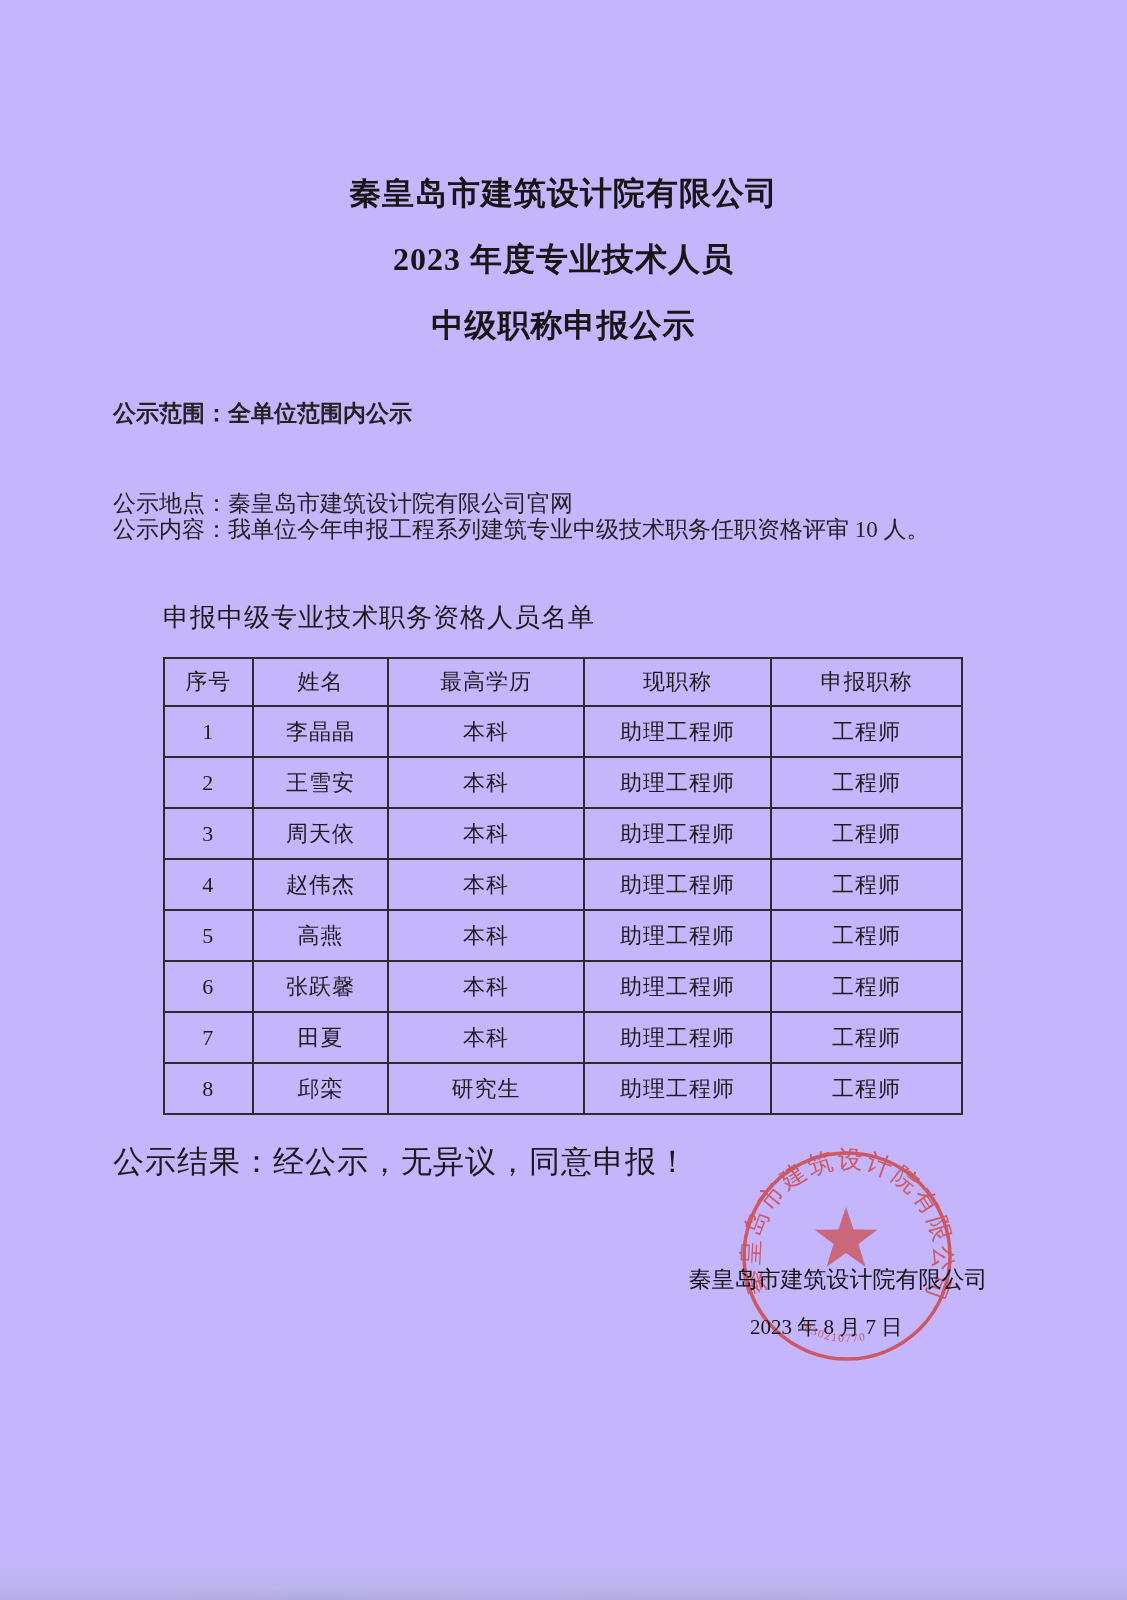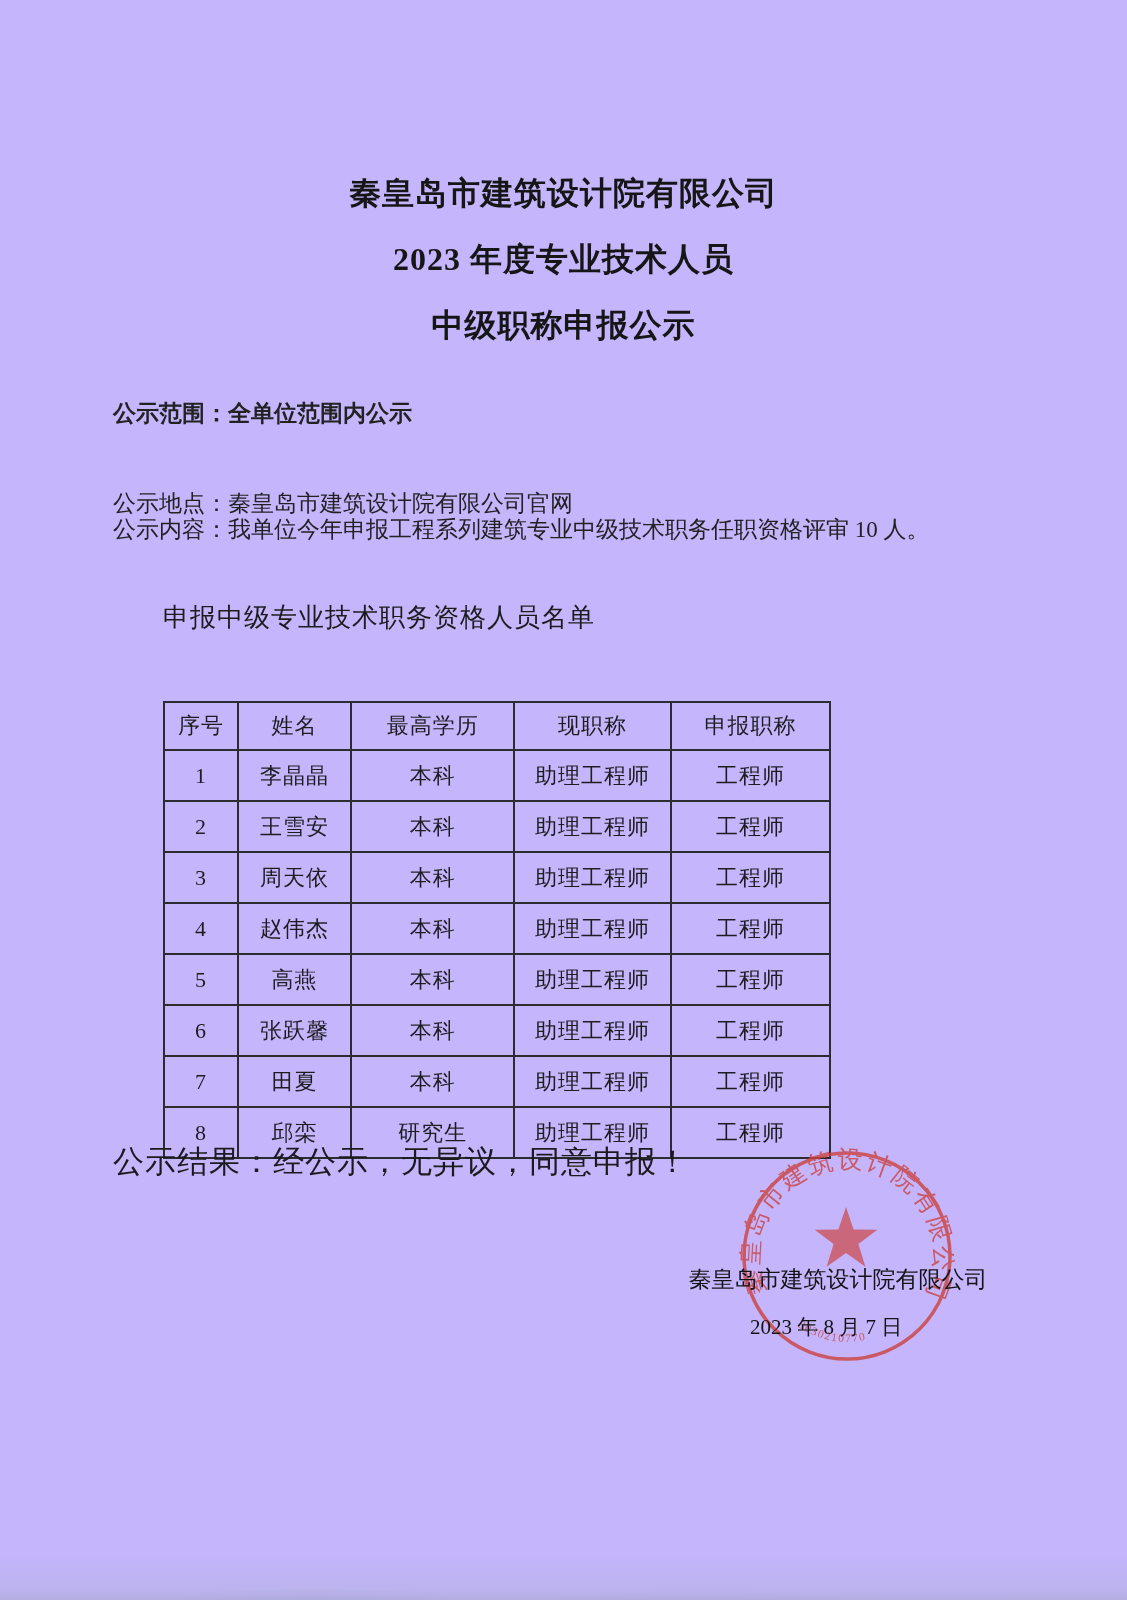--- a/index.html
+++ b/index.html
@@ -34,24 +34,24 @@
   .info-location{top:456px;left:113px;margin-top:32px;}
   .info-content{top:514px;left:113px;text-align:right;}
   .table-title{
     position:absolute;top:600px;left:163px;width:800px;
     text-align:left;
     font-size:26px;color:#1c1c1c;
     letter-spacing:1px;
   }
   table.roster{
     position:absolute;top:657px;left:163px;
-    width:668px;
+    width:800px;
     border-collapse:collapse;
     table-layout:fixed;
-    font-size:22px;color:#1d1d1f;margin-top:44px;
+    font-size:22px;color:#1d1d1f;
   }
   table.roster th,table.roster td{
     border:2px solid #2c2c2e;
     text-align:center;vertical-align:middle;
     font-weight:normal;
     padding:0;
     letter-spacing:1px;
   }
   table.roster th{height:46px;}
   table.roster td{height:49px;}

